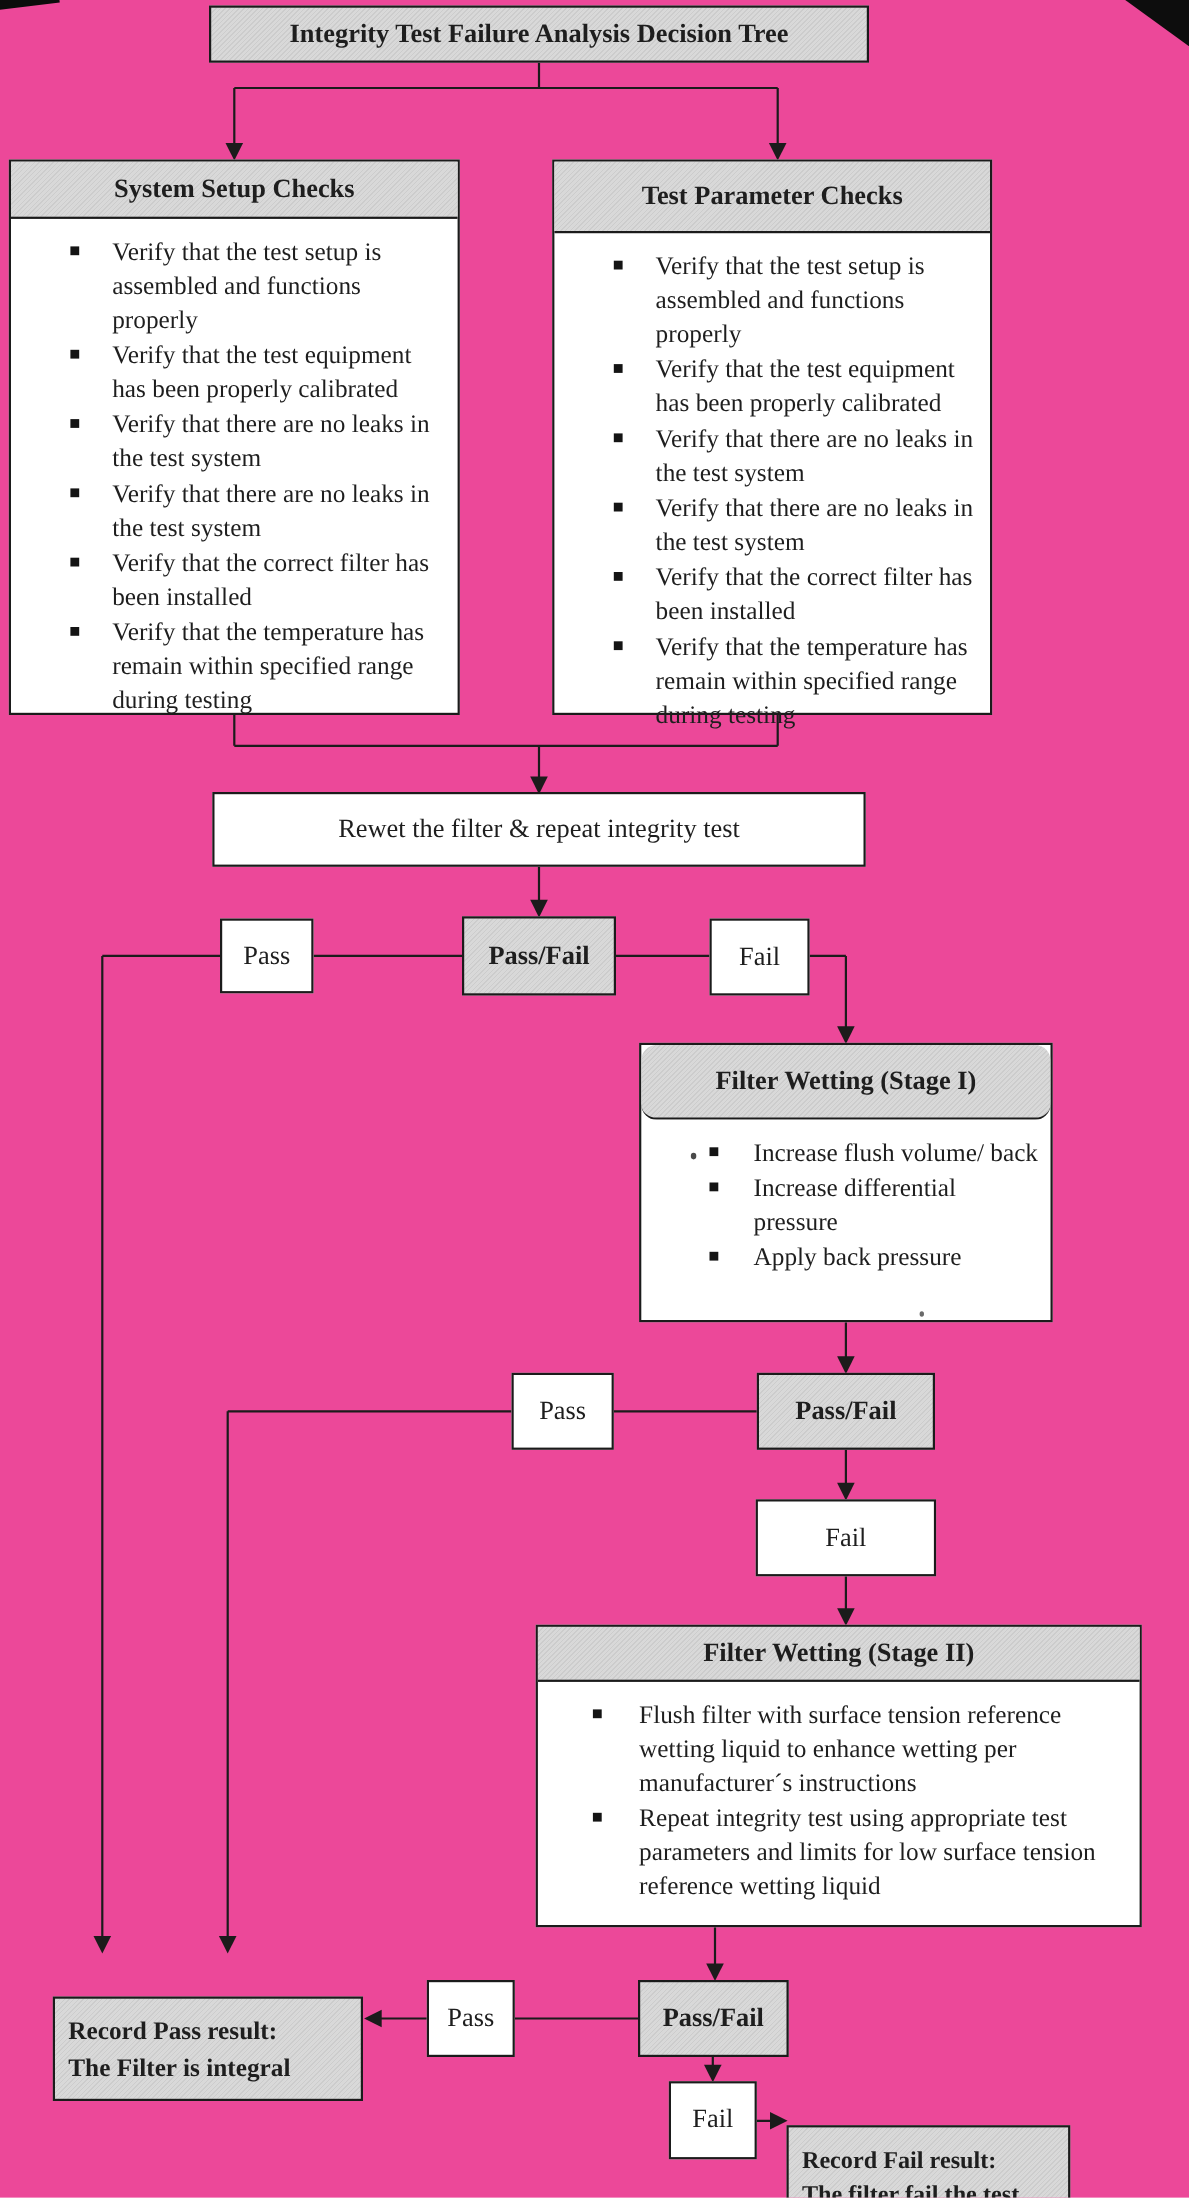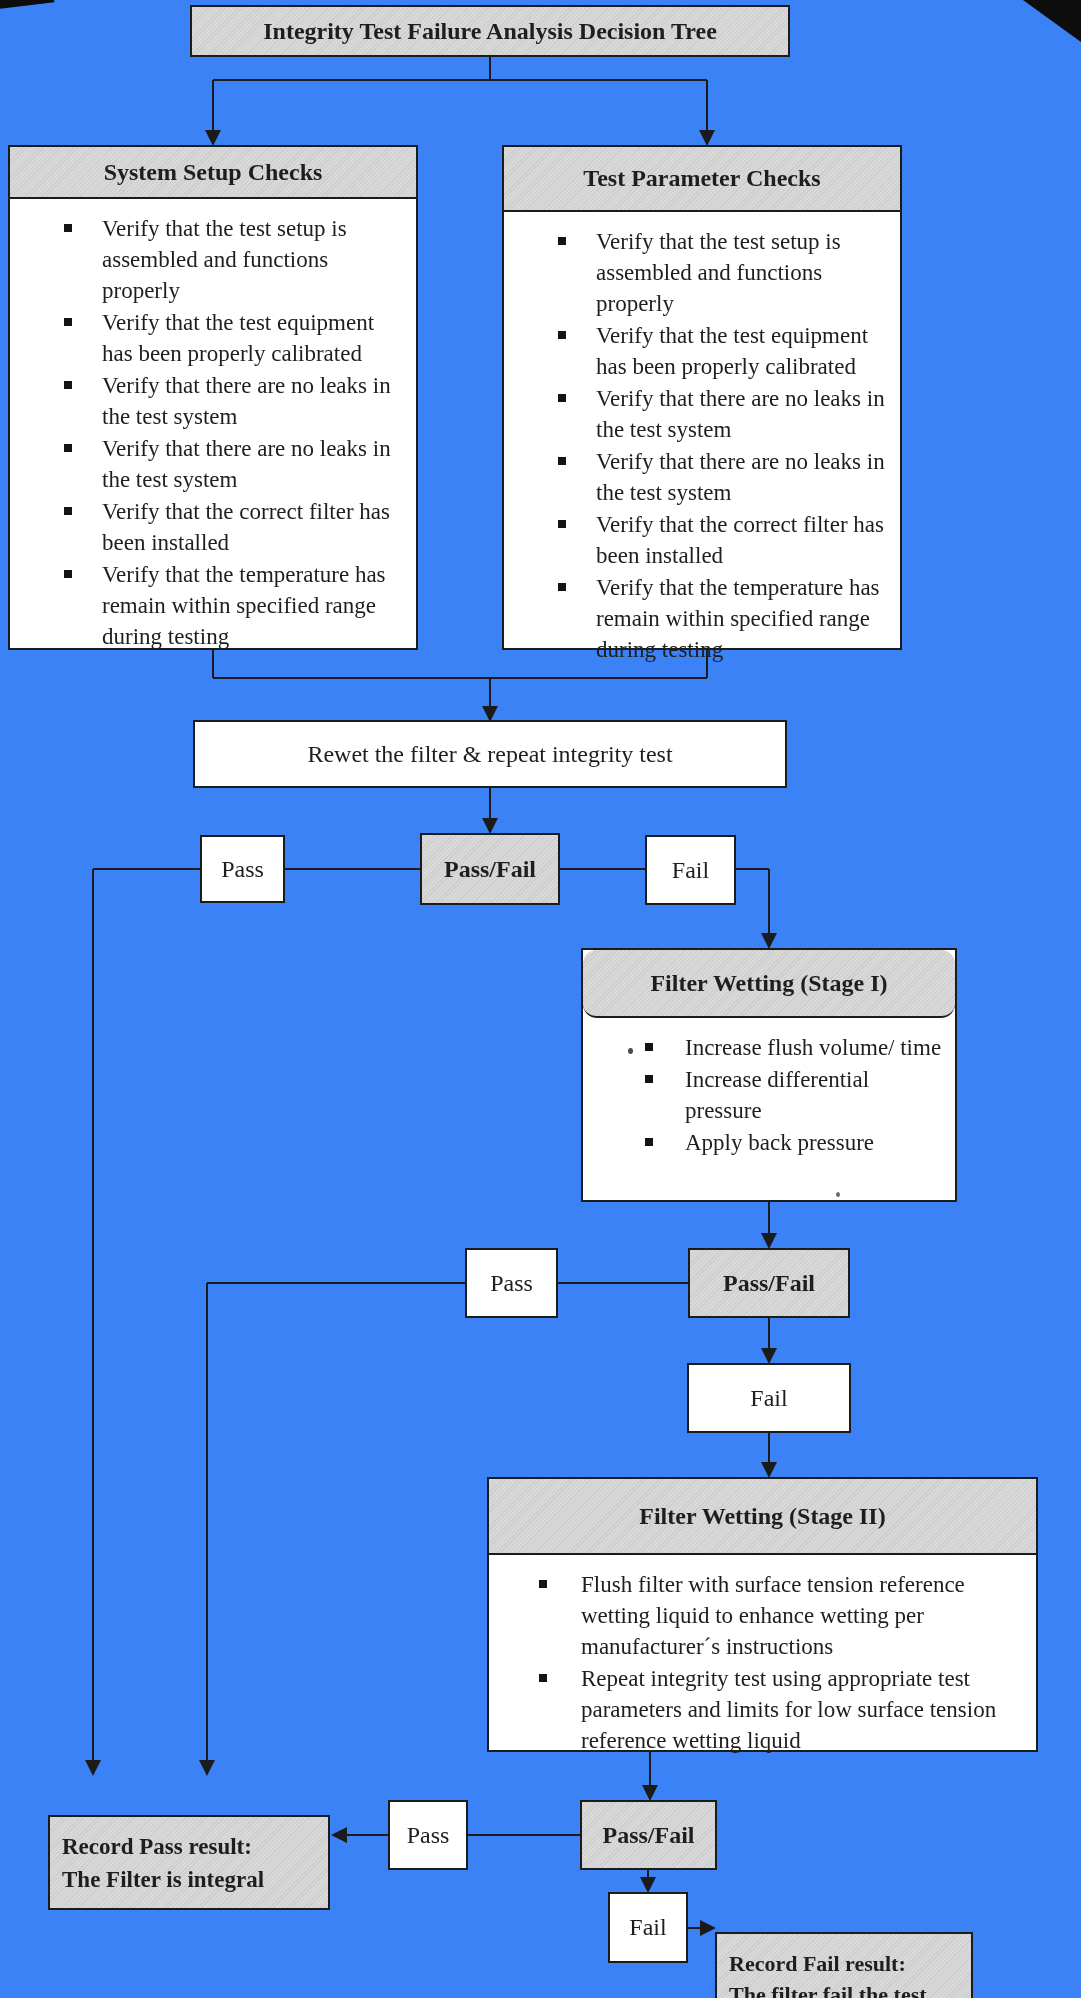--- a/index.html
+++ b/index.html
@@ -1,19 +1,19 @@
 <!DOCTYPE html>
 <html><head>
 <meta charset="utf-8">
 <style>
   html,body{margin:0;padding:0;background:#ffffff;}
   #canvas{
     position:relative;
     width:1081px;height:1998px;
-    background:#3b82f6;
+    background:#ec4899;
     font-family:"Liberation Serif", serif;
     color:#1e1e1e;
     overflow:hidden;
   }
   .node{
     position:absolute;
     border:2px solid #1b1b1b;
     background:#ffffff;
     box-sizing:border-box;
   }
@@ -144,38 +144,38 @@
   </div>
   <div class="node center lbl" style="left:645px;top:835px;width:91px;height:70px;">
     <span>Fail</span>
   </div>
 
   <div class="node panel stage" style="left:581px;top:948px;width:376px;height:254px;">
     <div class="p-hdr fill" style="height:68px;border-radius:14px;">
       <span>Filter Wetting (Stage I)</span>
     </div>
     <ul class="bullets">
-      <li>Increase flush volume/ time</li>
+      <li>Increase flush volume/ back</li>
       <li>Increase differential pressure</li>
       <li>Apply back pressure</li>
     </ul>
   </div>
 
   <div class="node center lbl" style="left:465px;top:1248px;width:93px;height:70px;">
     <span>Pass</span>
   </div>
   <div class="node fill center bold lbl" style="left:688px;top:1248px;width:162px;height:70px;">
     <span>Pass/Fail</span>
   </div>
   <div class="node center lbl" style="left:687px;top:1363px;width:164px;height:70px;">
     <span>Fail</span>
   </div>
 
   <div class="node panel stage2" style="left:487px;top:1477px;width:551px;height:275px;">
-    <div class="p-hdr fill" style="height:76px;align-items:center;">
+    <div class="p-hdr fill" style="height:50px;align-items:center;">
       <span>Filter Wetting (Stage II)</span>
     </div>
     <ul class="bullets">
       <li>Flush filter with surface tension reference wetting liquid to enhance wetting per manufacturer´s instructions</li>
       <li>Repeat integrity test using appropriate test parameters and limits for low surface tension reference wetting liquid</li>
     </ul>
   </div>
 
   <div class="node fill record" style="left:48px;top:1775px;width:282px;height:95px;">
     <span>Record Pass result:</span>

